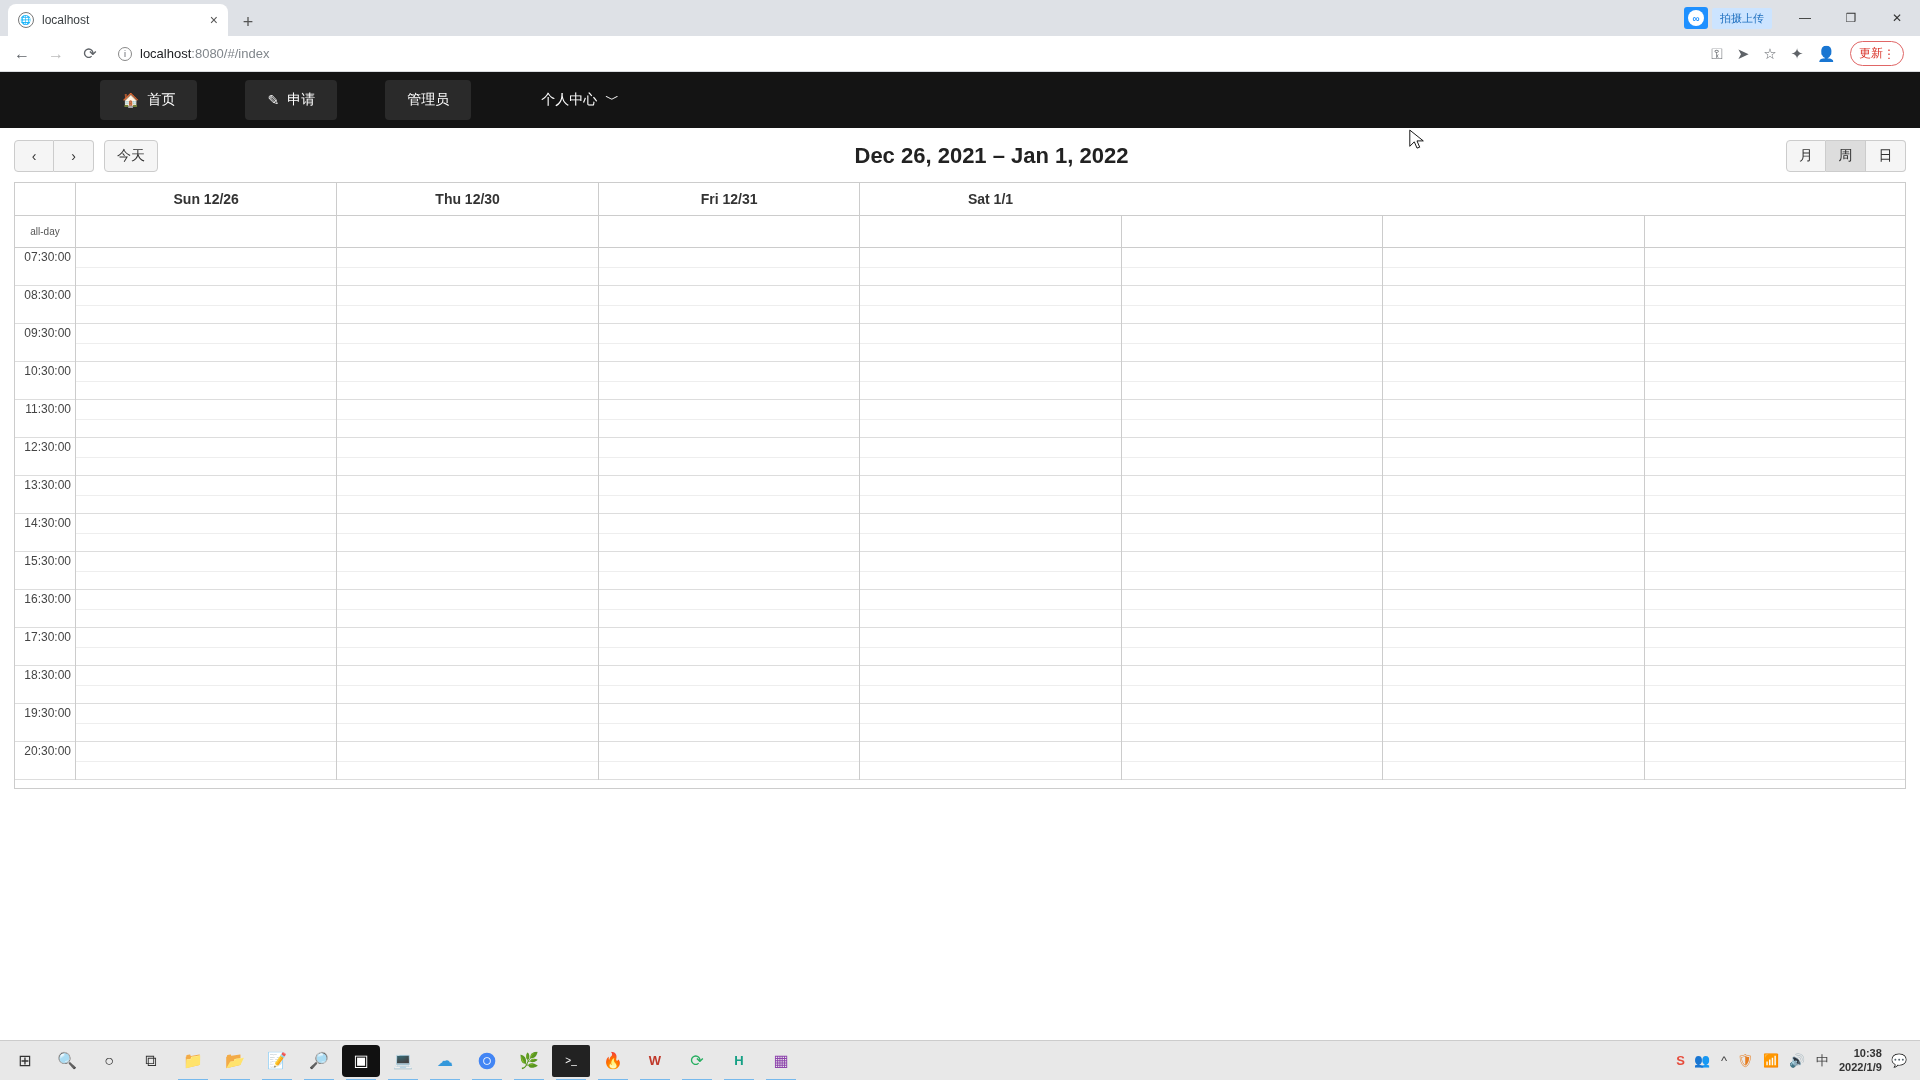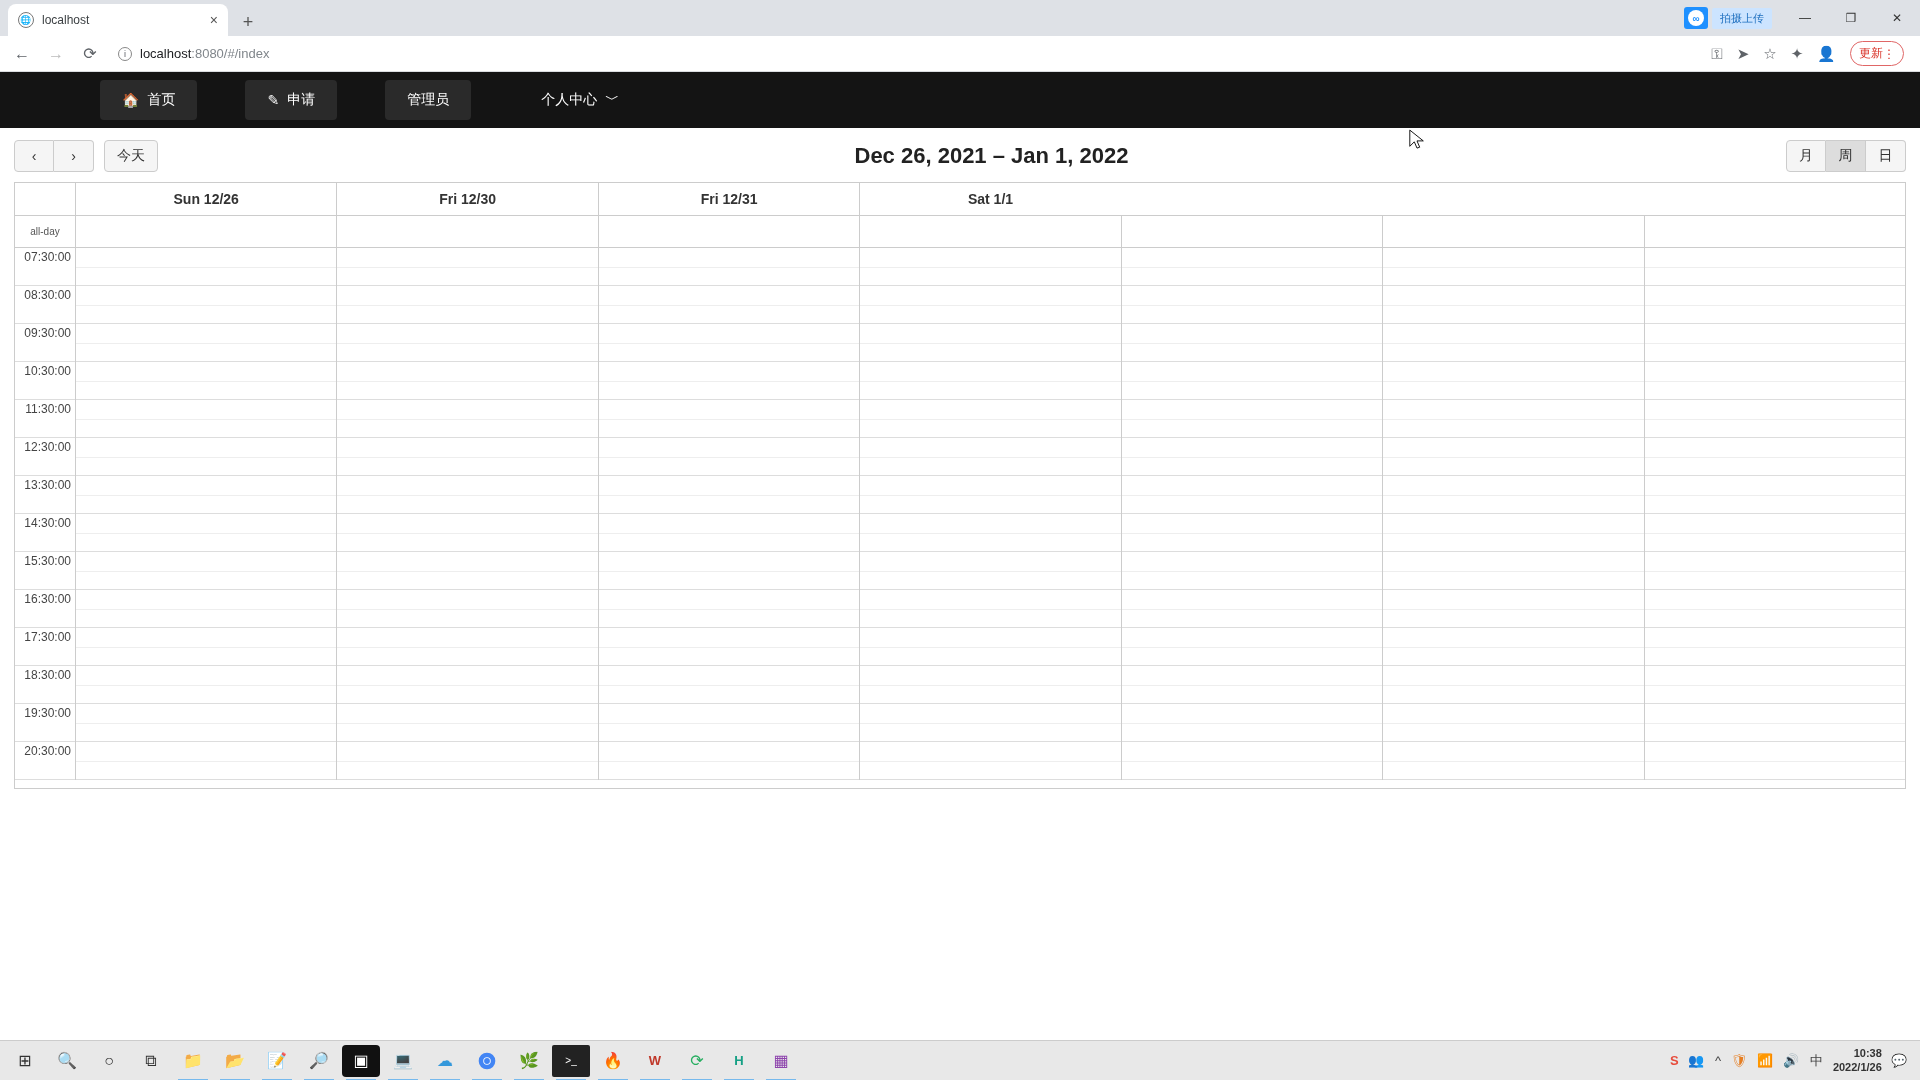--- a/index.html
+++ b/index.html
@@ -153,21 +153,21 @@
         <div class="btn active">周</div>
         <div class="btn">日</div>
       </div>
     </div>
   </div>
 
   <div class="cal-grid">
     <div class="day-header">
       <div></div>
       <div>Sun 12/26</div>
-      <div>Fri 12/30</div>
+      <div>Thu 12/30</div>
       <div>Fri 12/31</div>
       <div>Sat 1/1</div>
     </div>
     <div class="allday-row">
       <div>all-day</div>
       <div></div>
       <div></div>
       <div></div>
       <div></div>
       <div></div>
@@ -536,21 +536,21 @@
   <div class="tray">
     <span class="tray-icon" style="color:#e74c3c;font-weight:bold">S</span>
     <span class="tray-icon">👥</span>
     <span class="tray-icon">^</span>
     <span class="tray-icon" style="color:#e67e22">🛡</span>
     <span class="tray-icon">📶</span>
     <span class="tray-icon">🔊</span>
     <span class="tray-icon">中</span>
     <div class="clock">
       <div>10:38</div>
-      <div>2022/1/26</div>
+      <div>2022/1/9</div>
     </div>
     <span class="tray-icon">💬</span>
   </div>
 </div>
 
 <svg class="cursor" style="left:1408px; top:128px" viewBox="0 0 20 26">
   <path d="M2 2 L2 20 L7 15 L10 22 L13 21 L10 14 L17 14 Z" fill="#fff" stroke="#000" stroke-width="1"></path>
 </svg>
 
 </body></html>

